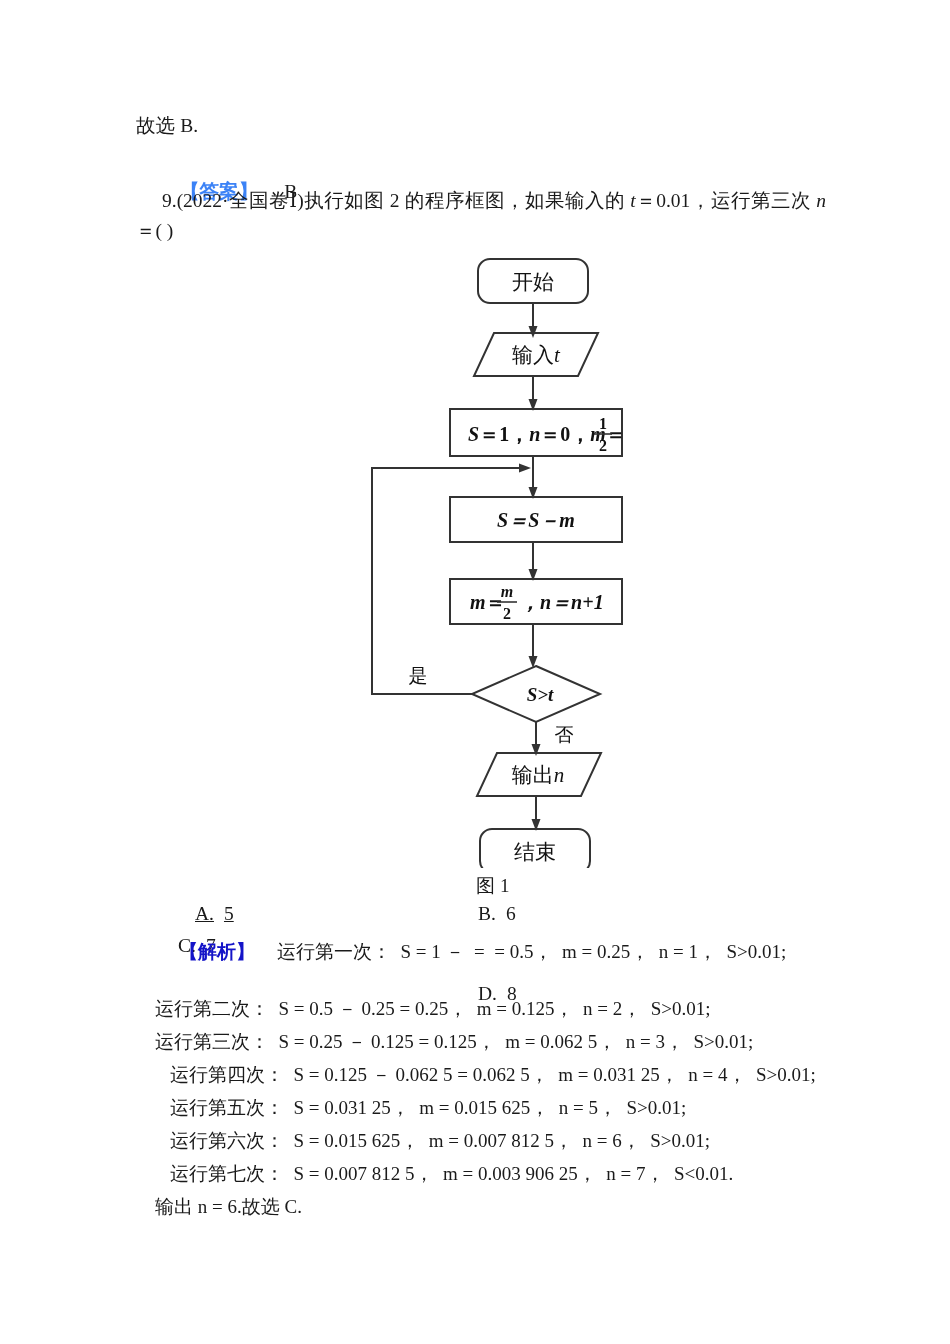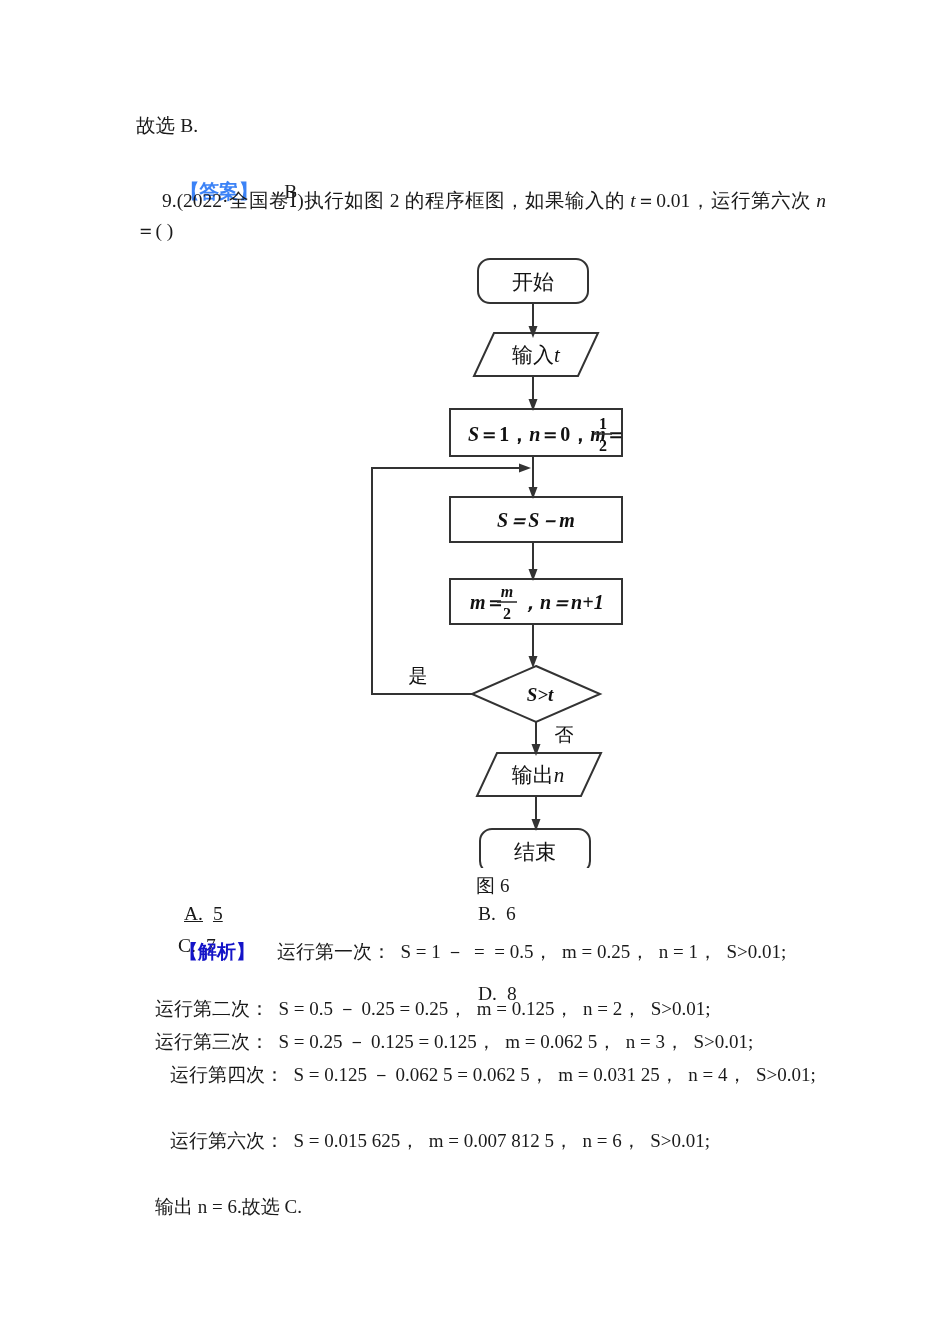--- a/index.html
+++ b/index.html
@@ -84,21 +84,21 @@
 <body>
 
 <div class="page">
 
   <div class="txt body-line" style="left:136px; top:112px;">故选 B.</div>
 
   <div class="txt body-line" style="left:160px; top:150px;">
     <span class="red">【答案】</span><span style="display:inline-block;width:26px;"></span><span>B</span>
   </div>
 
-  <div id="question-text"><span class="indent"></span><span>9.</span><span>(2022·全国卷Ⅰ)</span><span>执行如图 2 的程序框图，如果输入的 </span><span class="ital">t</span><span>＝0.01，运行第六次 </span><span class="ital">n</span><span>＝(     )</span></div>
+  <div id="question-text"><span class="indent"></span><span>9.</span><span>(2022·全国卷Ⅰ)</span><span>执行如图 2 的程序框图，如果输入的 </span><span class="ital">t</span><span>＝0.01，运行第三次 </span><span class="ital">n</span><span>＝(     )</span></div>
 
   <div id="flowchart">
     <svg width="300" height="620" viewBox="0 0 300 620" xmlns="http://www.w3.org/2000/svg">
       <g fill="none" stroke="#333333" stroke-width="2">
 
         <rect x="138" y="11" width="110" height="44" rx="12" ry="12"></rect>
 
         <line x1="193" y1="55" x2="193" y2="82"></line>
         <path d="M193,90 L188.5,78 L197.5,78 Z" fill="#333333" stroke="none"></path>
 
@@ -172,33 +172,35 @@
       <text class="fc-label" x="224" y="493" text-anchor="middle" font-size="19">否</text>
 
       <text class="fc-label" x="198" y="534" text-anchor="middle" font-size="21">
         <tspan>输出</tspan><tspan font-style="italic">n</tspan>
       </text>
 
       <text class="fc-label" x="195" y="611" text-anchor="middle" font-size="21">结束</text>
     </svg>
   </div>
 
-  <div class="txt" style="left:476px; top:872px; font-size:19px;">图 6</div>
-
-  <div class="opt" style="left:184px; top:903px;text-decoration:underline;"><span>A.</span><span style="display:inline-block;width:10px;"></span><span>5</span></div>
+  <div class="txt" style="left:476px; top:872px; font-size:19px;">图 1</div>
+
+  <div class="opt" style="left:195px; top:903px;text-decoration:underline;"><span>A.</span><span style="display:inline-block;width:10px;"></span><span>5</span></div>
 
   <div class="opt" style="left:478px; top:903px;"><span>B.</span><span style="display:inline-block;width:10px;"></span><span>6</span></div>
 
   <div class="opt" style="left:178px; top:935px;"><span>C.</span><span style="display:inline-block;width:10px;"></span><span>7</span></div>
 
   <div class="opt" style="left:478px; top:935px;margin-top:48px;"><span>D.</span><span style="display:inline-block;width:10px;"></span><span>8</span></div>
 
   <div class="sol-line" style="left:160px; top:913px;">
     <span class="blue">【解析】</span><span style="display:inline-block;width:22px;"></span><span>运行第一次：  S = 1 －  =  = 0.5，  m = 0.25，  n = 1，  S&gt;0.01;</span>
   </div>
 
   <div class="sol-line" style="left:155px; top:996px;">运行第二次：  S = 0.5 － 0.25 = 0.25，  m = 0.125，  n = 2，  S&gt;0.01;</div>
   <div class="sol-line" style="left:155px; top:1029px;">运行第三次：  S = 0.25 － 0.125 = 0.125，  m = 0.062 5，  n = 3，  S&gt;0.01;</div>
   <div class="sol-line" style="left:170px; top:1062px;">运行第四次：  S = 0.125 － 0.062 5 = 0.062 5，  m = 0.031 25，  n = 4，  S&gt;0.01;</div>
+  <div class="sol-line" style="left:170px; top:1095px;">运行第五次：  S = 0.031 25，  m = 0.015 625，  n = 5，  S&gt;0.01;</div>
   <div class="sol-line" style="left:170px; top:1128px;">运行第六次：  S = 0.015 625，  m = 0.007 812 5，  n = 6，  S&gt;0.01;</div>
+  <div class="sol-line" style="left:170px; top:1161px;">运行第七次：  S = 0.007 812 5，  m = 0.003 906 25，  n = 7，  S&lt;0.01.</div>
   <div class="sol-line" style="left:155px; top:1194px;">输出 n = 6.故选 C.</div>
 
 </div>
 
 </body></html>

